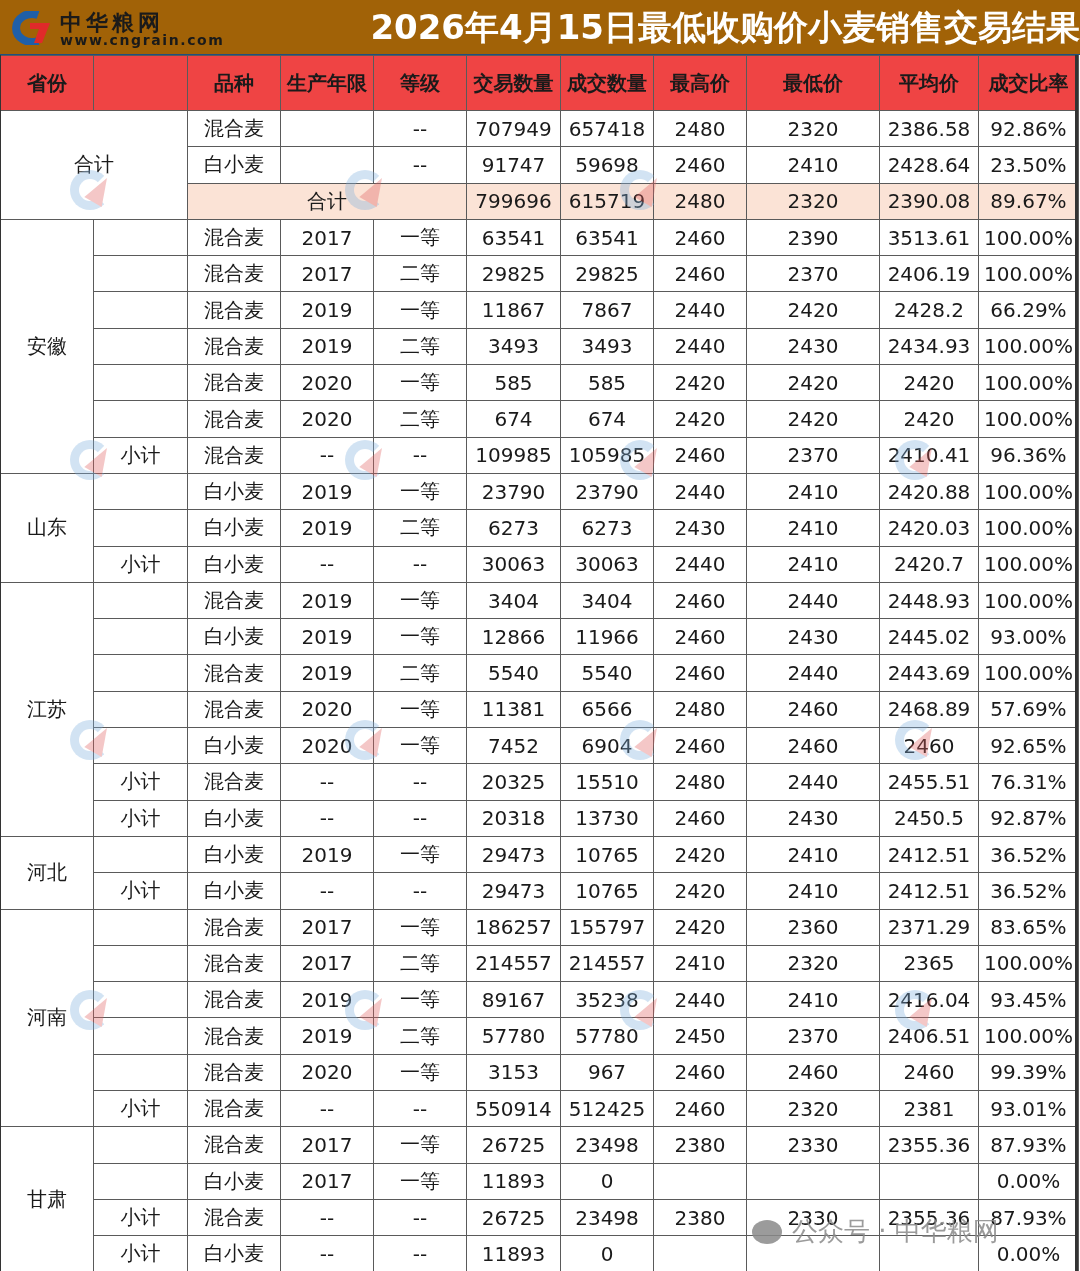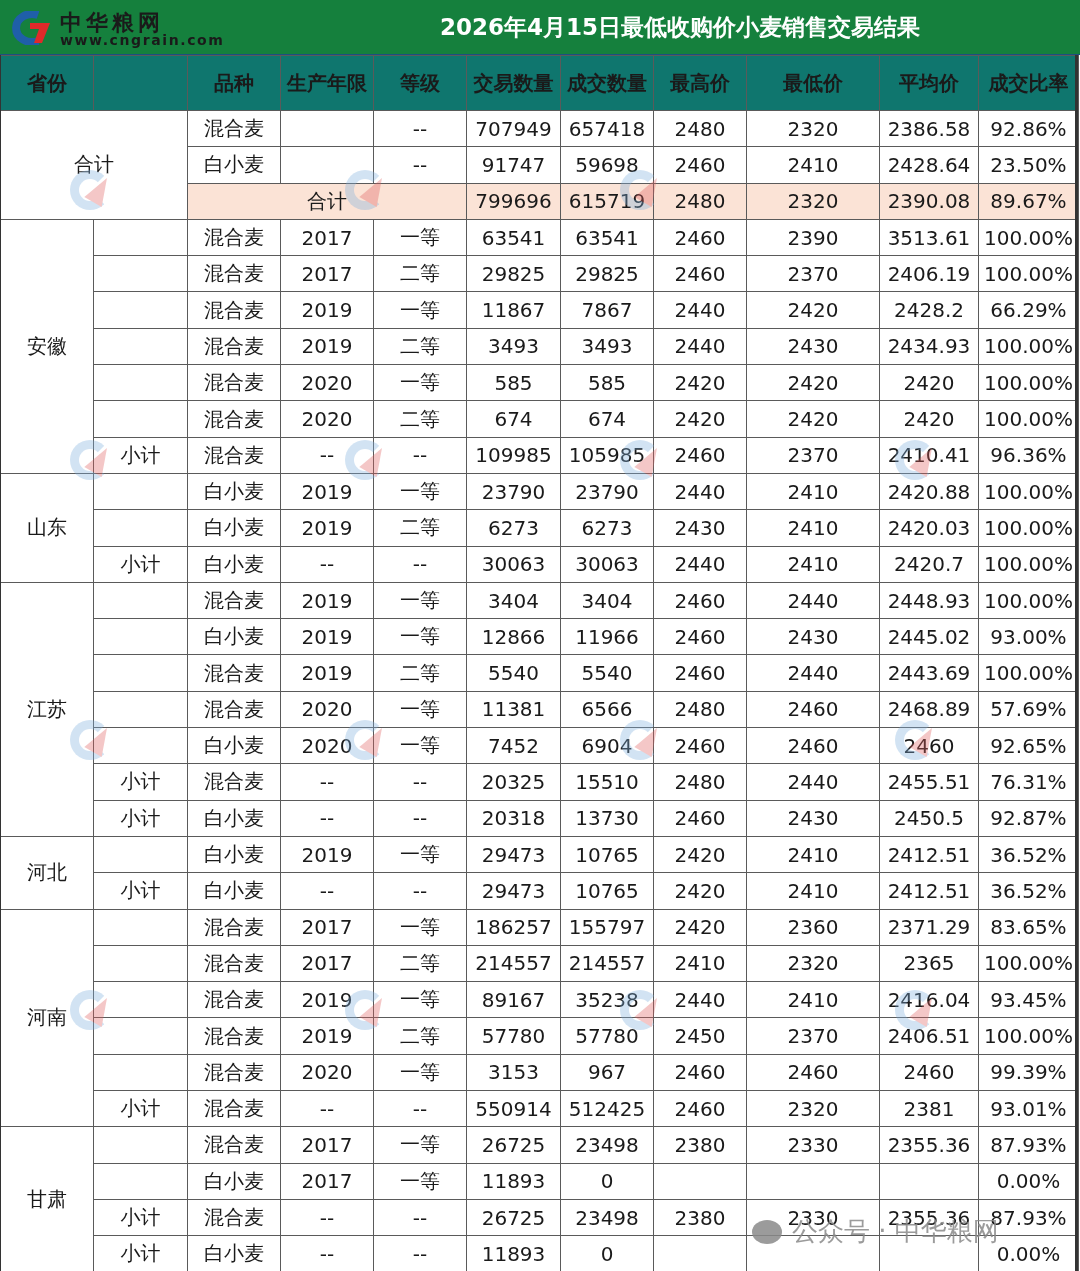--- a/index.html
+++ b/index.html
@@ -1,26 +1,26 @@
 <!DOCTYPE html>
 <html><head>
 <meta charset="utf-8">
 <style>
   html, body { margin:0; padding:0; background:#ffffff; }
   body { width:1080px; height:1271px; overflow:hidden; position:relative; font-family:"DejaVu Sans","Liberation Sans",sans-serif; }
-  .titlebar { position:absolute; left:0; top:0; width:1080px; height:55px; background:#15803d; border-bottom:1px solid #1e4f80; box-sizing:border-box; }
+  .titlebar { position:absolute; left:0; top:0; width:1080px; height:55px; background:#a16207; border-bottom:1px solid #1e4f80; box-sizing:border-box; }
   .logo { position:absolute; left:8px; top:8px; height:40px; display:flex; align-items:center; }
   .logo-mark { width:46px; height:34px; position:relative; }
   .logo-text { margin-left:6px; display:flex; flex-direction:column; }
   .logo-cn { font-size:22px; font-weight:bold; color:#1a1a1a; letter-spacing:4px; line-height:24px; }
   .logo-url { font-size:14px; font-weight:bold; color:#1a1a1a; letter-spacing:1.6px; line-height:10px; }
-  .title { position:absolute; left:200px; right:0; top:0; height:64px; line-height:55px; color:#ffffff; font-size:23px; font-weight:bold; text-align:center; padding-left:80px; }
+  .title { position:absolute; left:200px; right:0; top:0; height:64px; line-height:55px; color:#ffffff; font-size:34px; font-weight:bold; text-align:right; padding-left:80px; }
   table { position:absolute; left:0; top:55px; border-collapse:collapse; table-layout:fixed; width:1078px; }
   td, th { border:1px solid #5a5a5a; padding:0; text-align:center; font-size:20px; color:#1a1a1a; white-space:nowrap; overflow:hidden; }
-  th { height:54px; background:#0f766e; font-weight:bold; font-size:20px; }
+  th { height:54px; background:#ef4444; font-weight:bold; font-size:20px; }
   td { height:35.3px; }
   .total-row td.hl { background:#fbe3d6; }
   .outer { position:absolute; left:0; top:55px; width:1078px; height:1216px; border-right:3px solid #333; border-left:1px solid #333; box-sizing:border-box; pointer-events:none; }
   .wm { position:absolute; pointer-events:none; opacity:0.35; }
   .wm .g { position:absolute; width:40px; height:40px; border-radius:50%; border:9px solid #7fb0de; border-right-color:transparent; box-sizing:border-box; }
   .wm .r { position:absolute; left:20px; top:6px; width:0; height:0; border-left:10px solid transparent; border-right:10px solid transparent; border-bottom:28px solid #e06060; transform:rotate(30deg); }
   .wechat { position:absolute; left:752px; top:1205px; font-size:26px; color:#8a8a8a; opacity:0.85; display:flex; align-items:center;margin-top:9px; }
   .wechat .ic { width:30px; height:24px; border-radius:50%; background:#8a8a8a; margin-right:10px; position:relative; }
 </style>
 </head>

